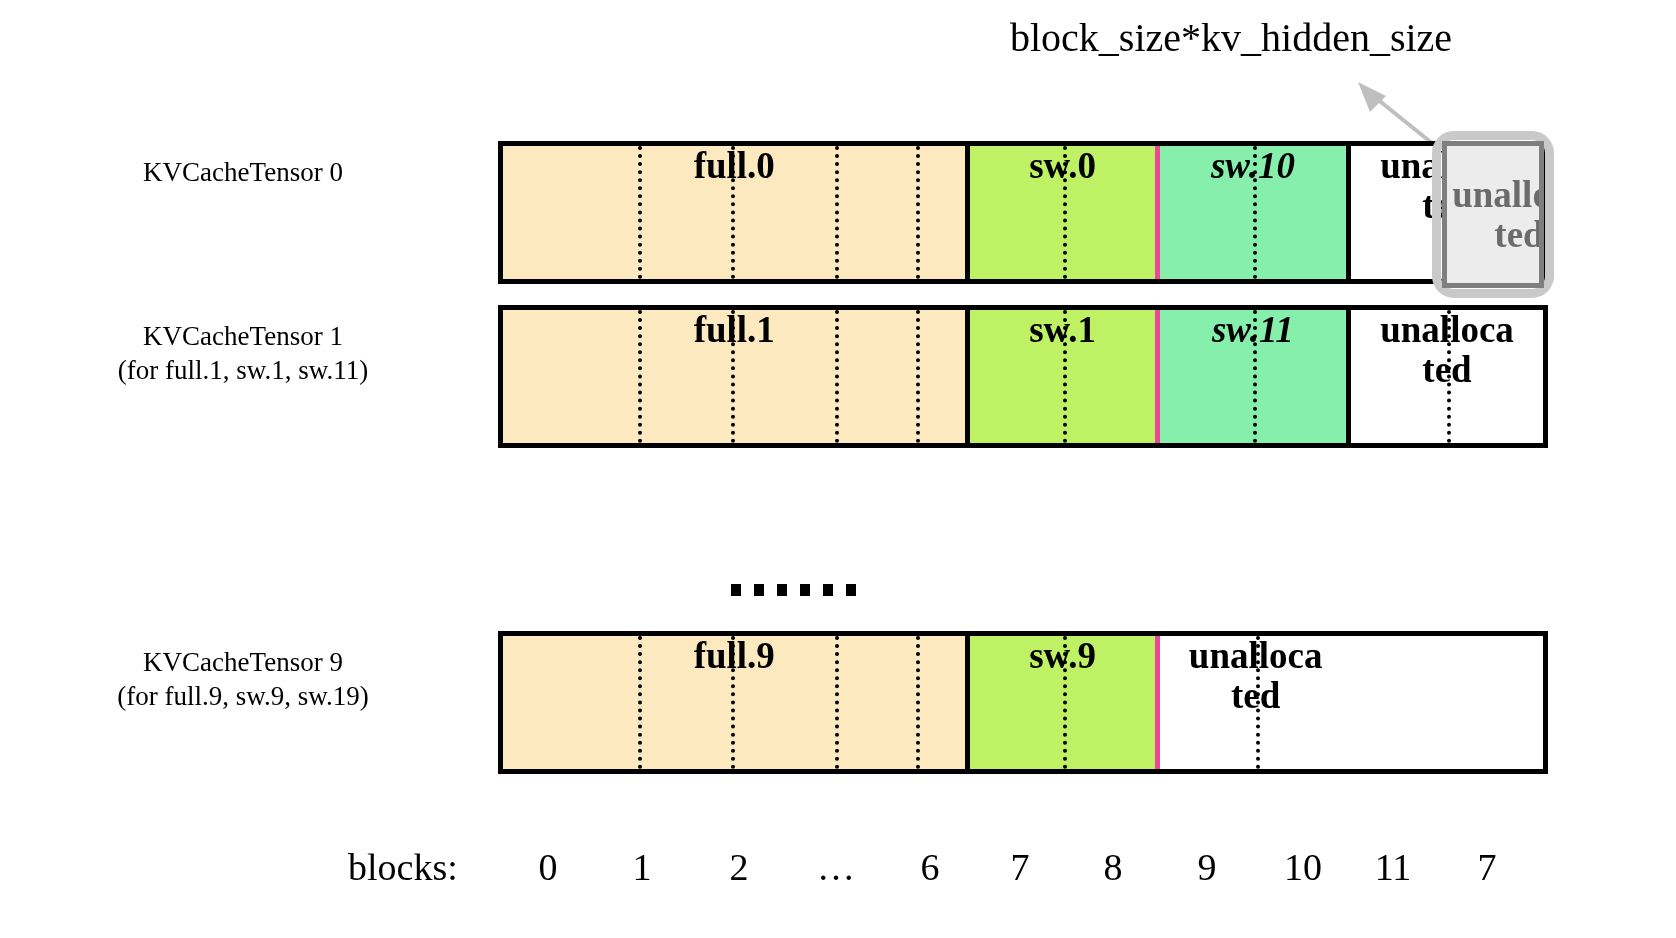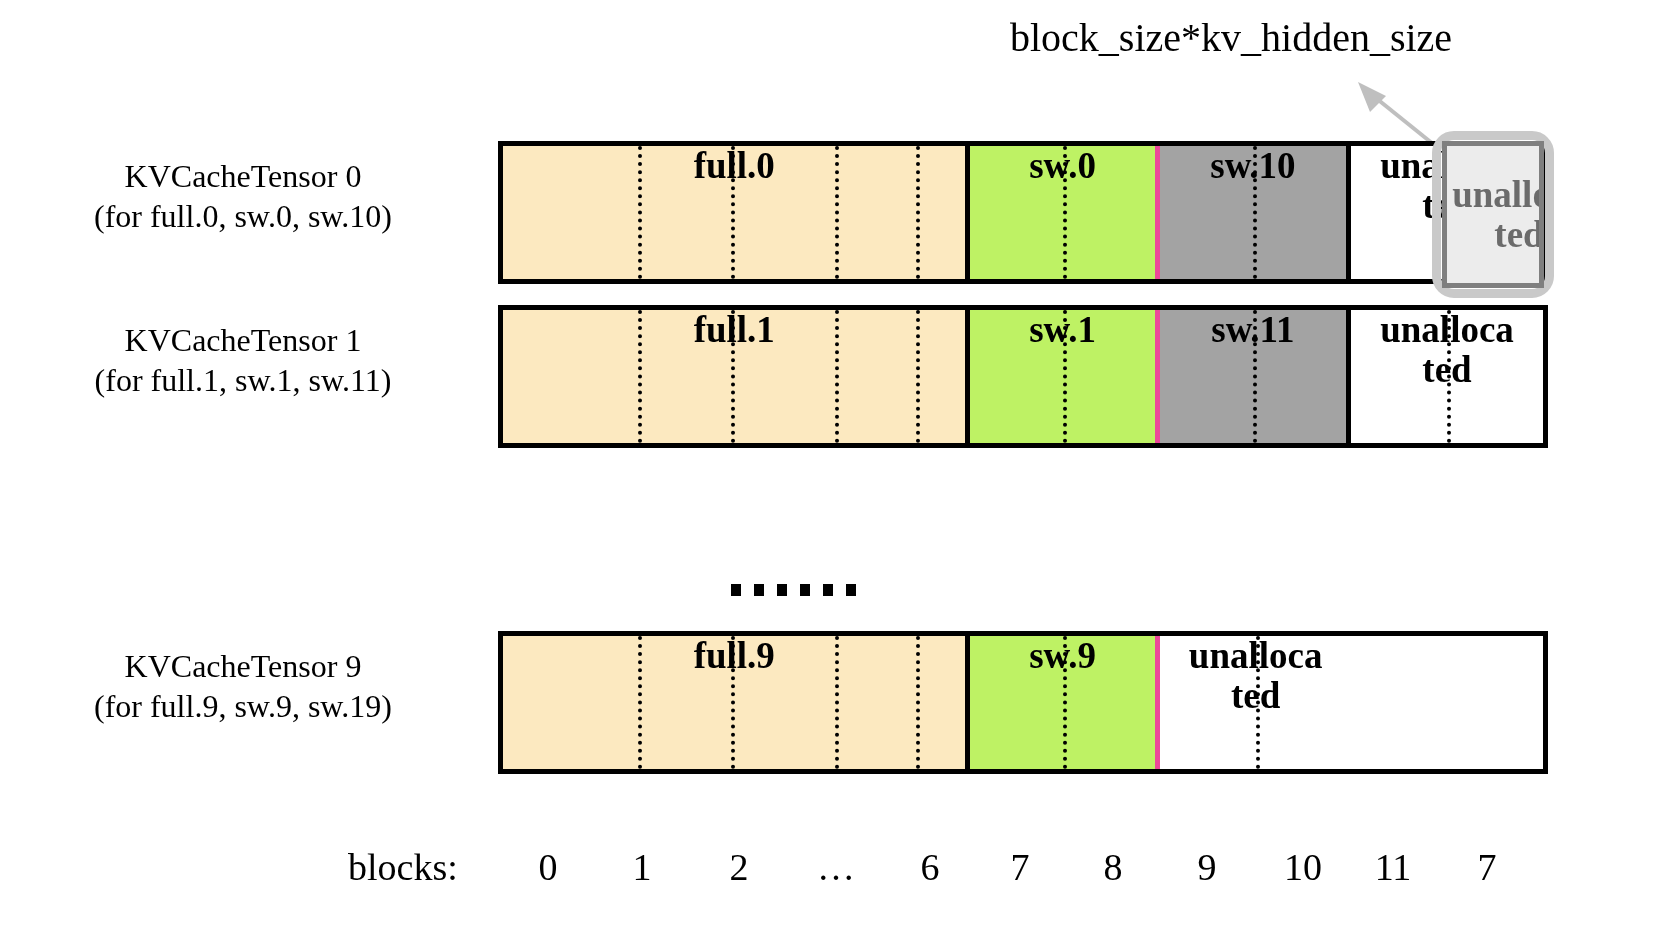--- a/index.html
+++ b/index.html
@@ -47,21 +47,21 @@
     box-sizing:border-box;
     display:flex;
     justify-content:center;
     font-weight:bold;
     font-size:37px;
     color:#000;
     overflow:visible;
   }
   .seg-full{ background:#fce9c0; width:44.95%; border-right:5px solid #000; }
   .seg-sw  { background:#bef264; width:18.2%;  border-right:5px solid #ec4899; }
-  .seg-sw2 { background:#a3a3a3; width:18.4%;  border-right:5px solid #000; }
+  .seg-sw2 { background:#86efac; width:18.4%;  border-right:5px solid #000;font-style:italic; }
   .seg-un  { background:#ffffff; width:18.45%; }
   .seg-label{position:relative;z-index:3;text-align:center;line-height:1.08;}
   .seg-un .seg-label{width:150px;}
 
   
   .div{
     position:absolute;
     top:0;bottom:0;
     width:0;
     border-left:4px dotted #000;
@@ -94,21 +94,21 @@
     font-weight:bold;font-size:37px;color:#6b6b6b;
     line-height:1.08;text-align:center;white-space:nowrap;
     transform:translateX(26px);
   }
 
   
   .rowlabel{
     position:absolute;
     left:0;width:486px;
     text-align:center;
-    font-size:32px;
+    font-size:27px;
     color:#000;
     line-height:1.25;
   }
   #lbl0{top:156px;}
   #lbl1{top:320px;}
   #lbl2{top:646px;}
 
   
   .dots{
     position:absolute;
@@ -142,21 +142,20 @@
 <div class="stage">
 
   <div class="callout-text">block_size*kv_hidden_size</div>
   <svg class="callout-arrow" viewBox="0 0 130 90">
     <line x1="118" y1="86" x2="36" y2="20" stroke="#bfbfbf" stroke-width="4"></line>
     <polygon points="28,12 56,26 40,42" fill="#bfbfbf"></polygon>
   </svg>
 
   <div class="rowlabel" id="lbl0">
     <div>KVCacheTensor 0</div>
-    <div>(for full.0, sw.0, sw.10)</div>
   </div>
   <div class="row" id="row0">
     <div class="seg seg-full">
       <span class="div" style="left:29.1%"></span>
       <span class="div" style="left:49.3%"></span>
       <span class="div" style="left:71.8%"></span>
       <span class="div" style="left:89.2%"></span>
       <span class="seg-label">full.0</span>
     </div>
     <div class="seg seg-sw">

